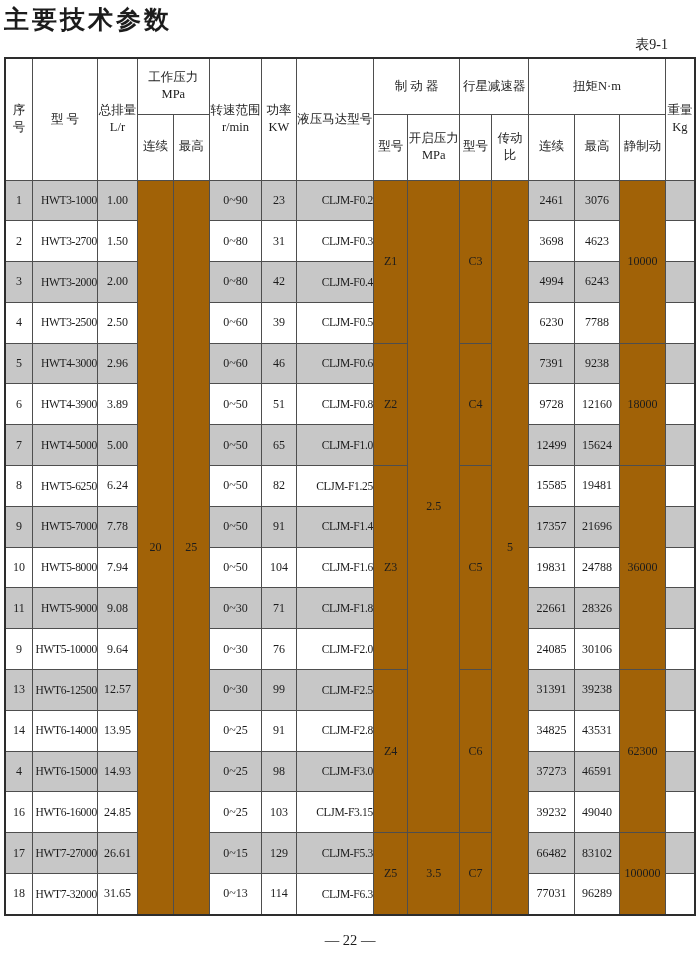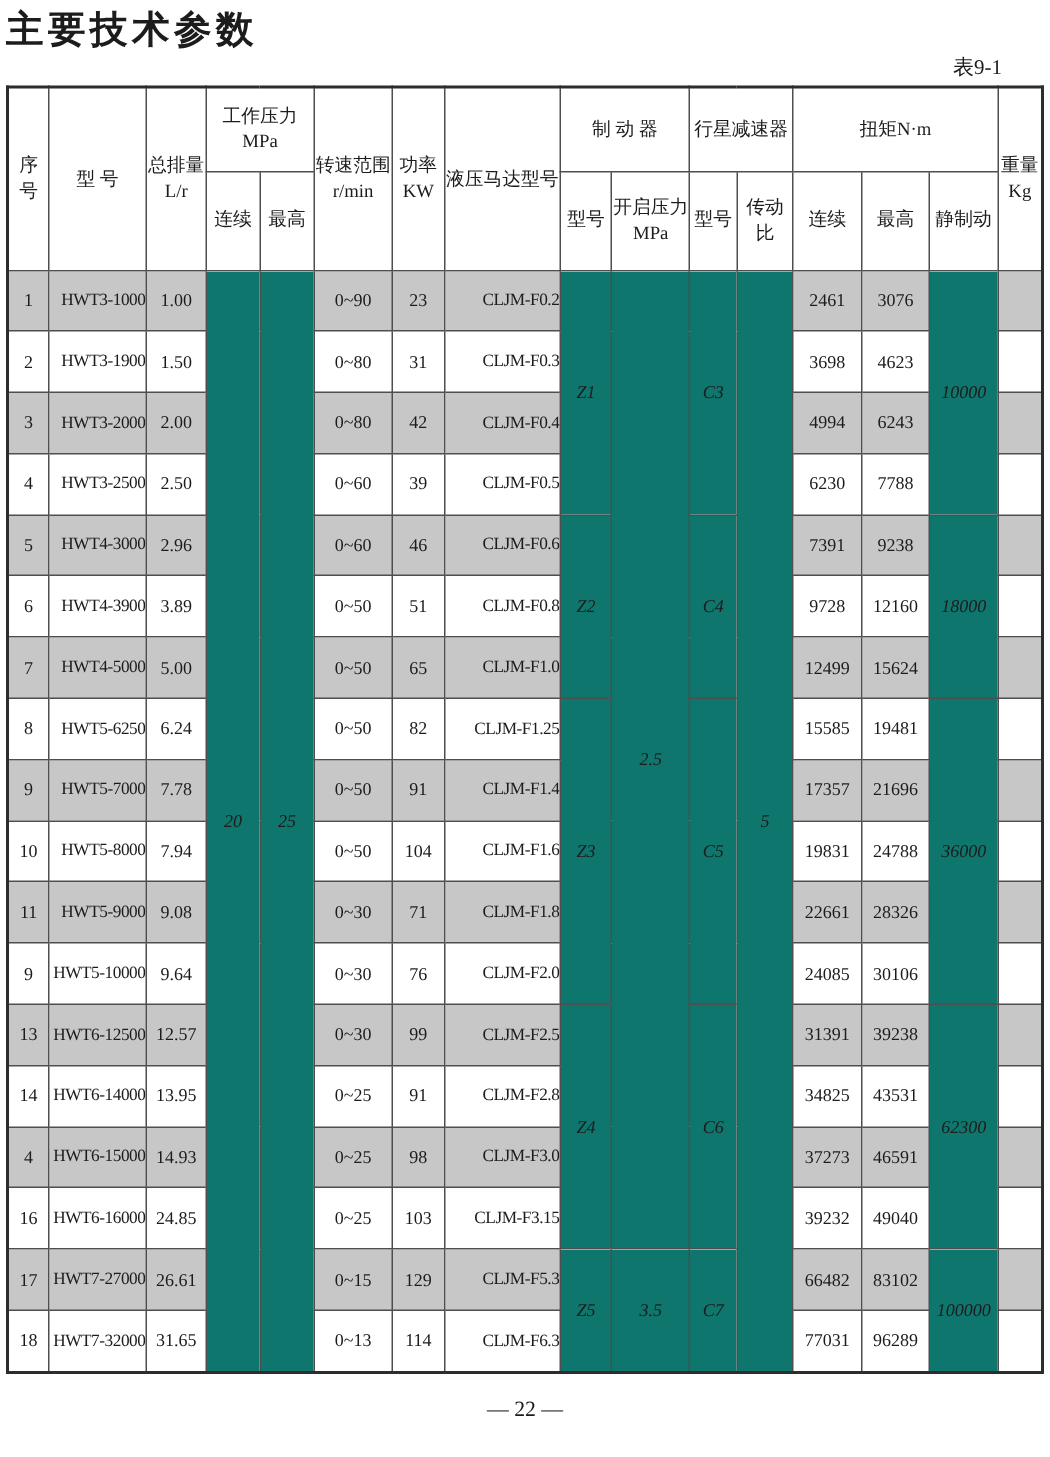--- a/index.html
+++ b/index.html
@@ -45,21 +45,21 @@
   .specs thead tr.h-top{height:56px;}
   .specs thead tr.h-sub{height:66px;}
   .specs td{
     font-size:12px;
     height:39.8px;
     line-height:1.1;
     background:#ffffff;
   }
   .specs td.shade{background:#c7c7c7;}
   .specs td.model{font-size:11.5px;letter-spacing:-0.3px;text-align:right;}
-  .specs td.span-cell{background:#0f766e;font-style:italic;}
+  .specs td.span-cell{background:#a16207;}
   .note{
     font-size:13.5px;
     margin:9px 0 0 2px;
     letter-spacing:0.5px;
   }
   .page-number{
     text-align:center;
     font-size:14.5px;
     margin:16px 0 0 0;
   }
@@ -139,21 +139,21 @@
           <td class="span-cell" rowspan="16">2.5</td>
           <td class="span-cell" rowspan="4">C3</td>
           <td class="span-cell" rowspan="18">5</td>
           <td class="shade">2461</td>
           <td class="shade">3076</td>
           <td class="span-cell" rowspan="4">10000</td>
           <td class="shade"></td>
         </tr>
         <tr>
           <td>2</td>
-          <td class="model">HWT3-1900</td>
+          <td class="model">HWT3-2700</td>
           <td>1.50</td>
           <td>0~80</td>
           <td>31</td>
           <td class="model">CLJM-F0.3</td>
           <td>3698</td>
           <td>4623</td>
           <td></td>
         </tr>
         <tr>
           <td class="shade">3</td>

